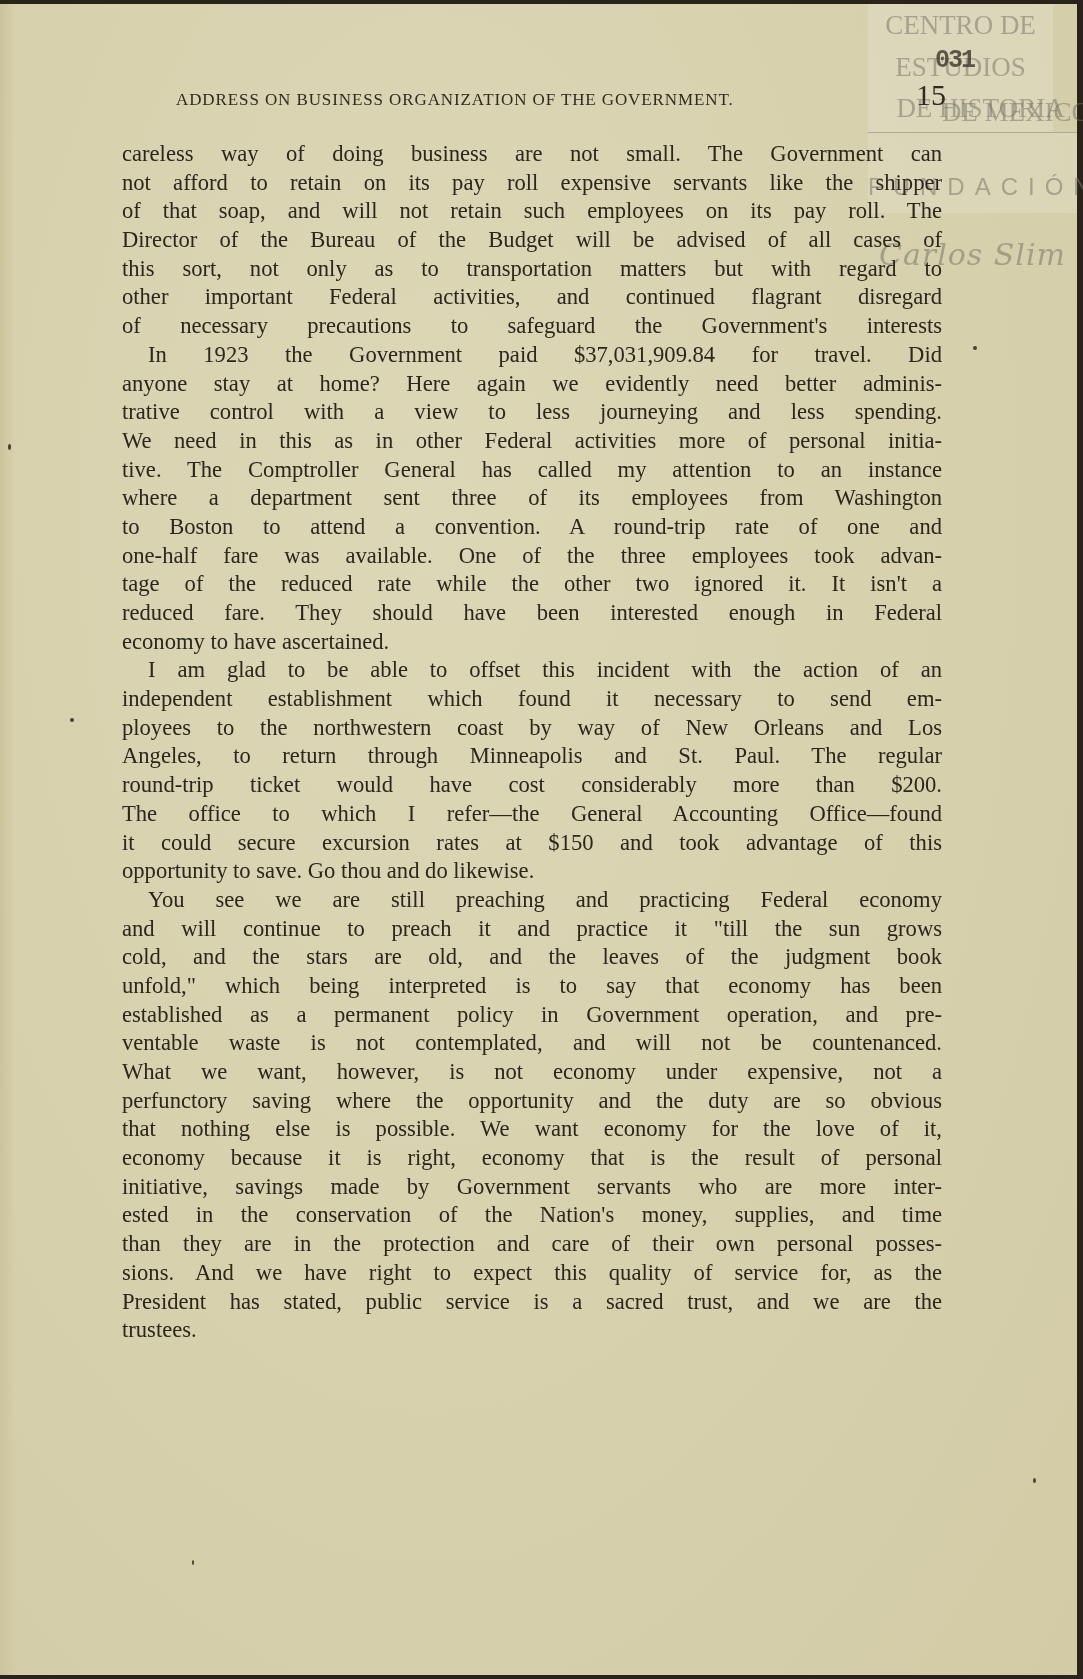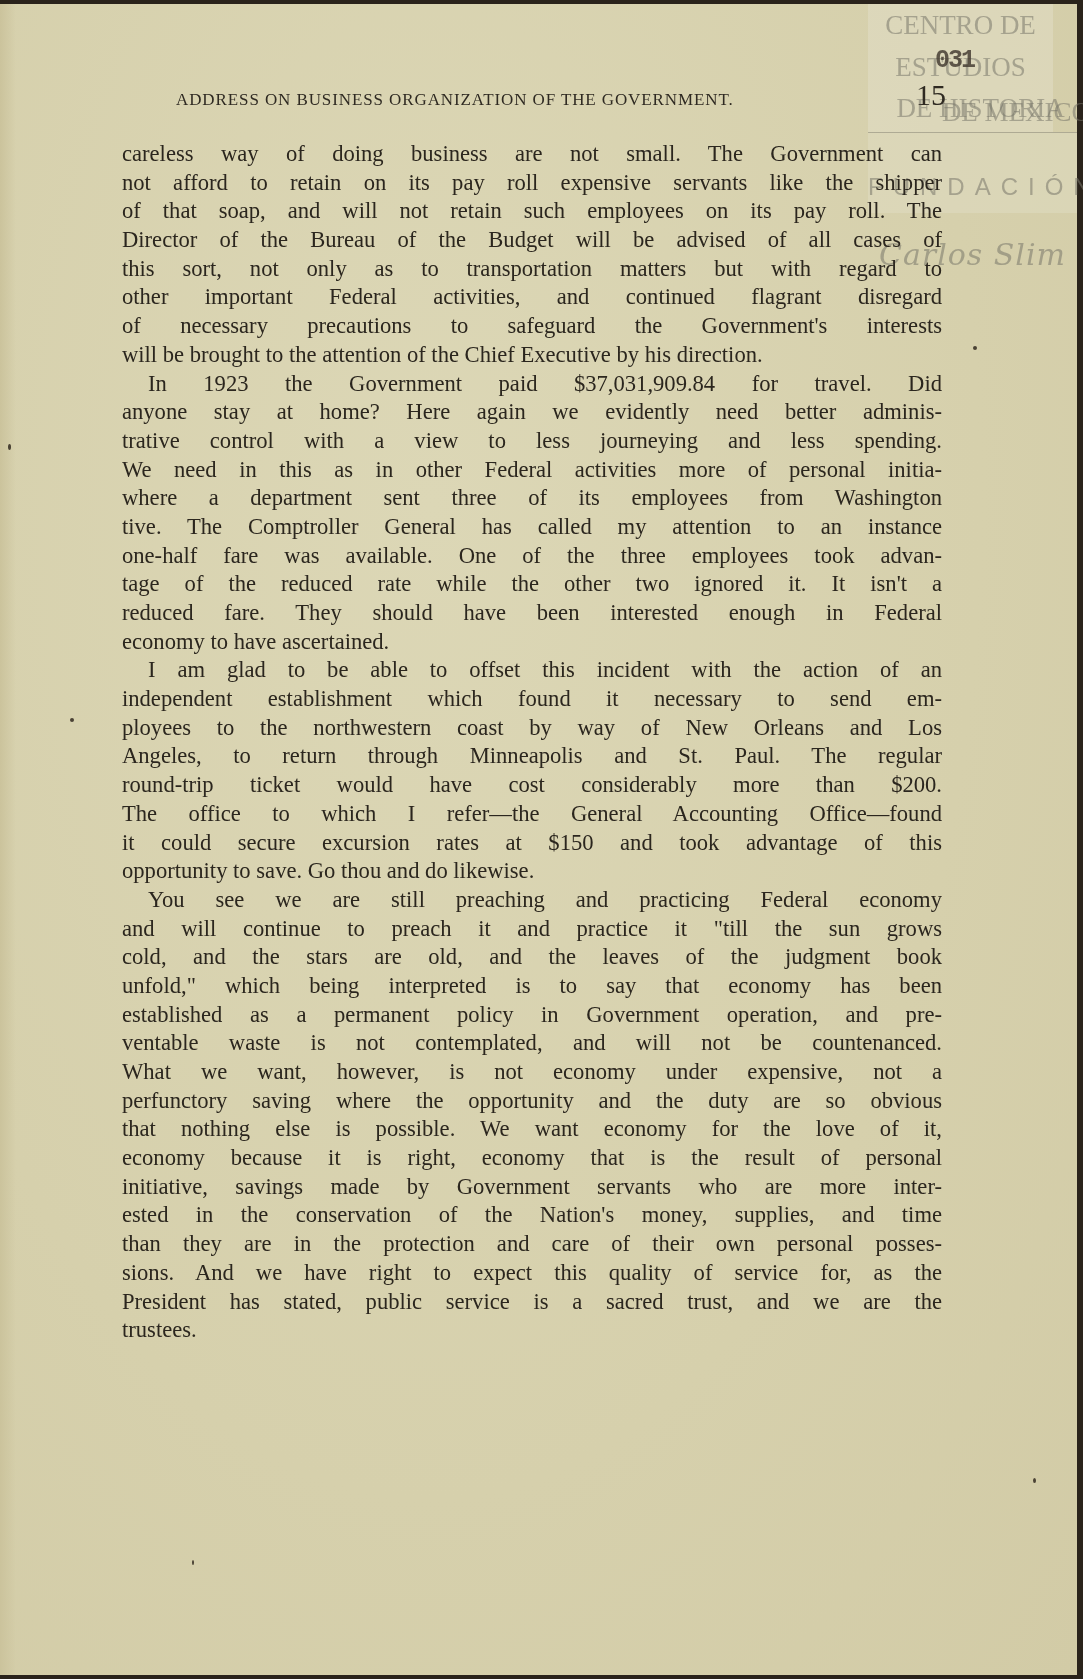--- a/index.html
+++ b/index.html
@@ -86,29 +86,29 @@
 
   <div class="body-text" id="body-text">
       <div>
         <span class="line">careless way of doing business are not small.  The Government can</span>
         <span class="line">not afford to retain on its pay roll expensive servants like the shipper</span>
         <span class="line">of that soap, and will not retain such employees on its pay roll.  The</span>
         <span class="line">Director of the Bureau of the Budget will be advised of all cases of</span>
         <span class="line">this sort, not only as to transportation matters but with regard to</span>
         <span class="line">other important Federal activities, and continued flagrant disregard</span>
         <span class="line">of necessary precautions to safeguard the Government's interests</span>
-        <span class="line last">will be brought to the attention of the Chief Executive by his direction.</span>
       </div>
       <div>
         <span class="line indent">In 1923 the Government paid $37,031,909.84 for travel.  Did</span>
         <span class="line">anyone stay at home?  Here again we evidently need better adminis-</span>
         <span class="line">trative control with a view to less journeying and less spending.</span>
         <span class="line">We need in this as in other Federal activities more of personal initia-</span>
+        <span class="line">tive.  The Comptroller General has called my attention to an instance</span>
         <span class="line">where a department sent three of its employees from Washington</span>
-        <span class="line">tive.  The Comptroller General has called my attention to an instance</span>
+        <span class="line">to Boston to attend a convention.  A round-trip rate of one and</span>
         <span class="line">one-half fare was available.  One of the three employees took advan-</span>
         <span class="line">tage of the reduced rate while the other two ignored it.  It isn't a</span>
         <span class="line">reduced fare.  They should have been interested enough in Federal</span>
         <span class="line last">economy to have ascertained.</span>
       </div>
       <div>
         <span class="line indent">I am glad to be able to offset this incident with the action of an</span>
         <span class="line">independent establishment which found it necessary to send em-</span>
         <span class="line">ployees to the northwestern coast by way of New Orleans and Los</span>
         <span class="line">Angeles, to return through Minneapolis and St. Paul.  The regular</span>

